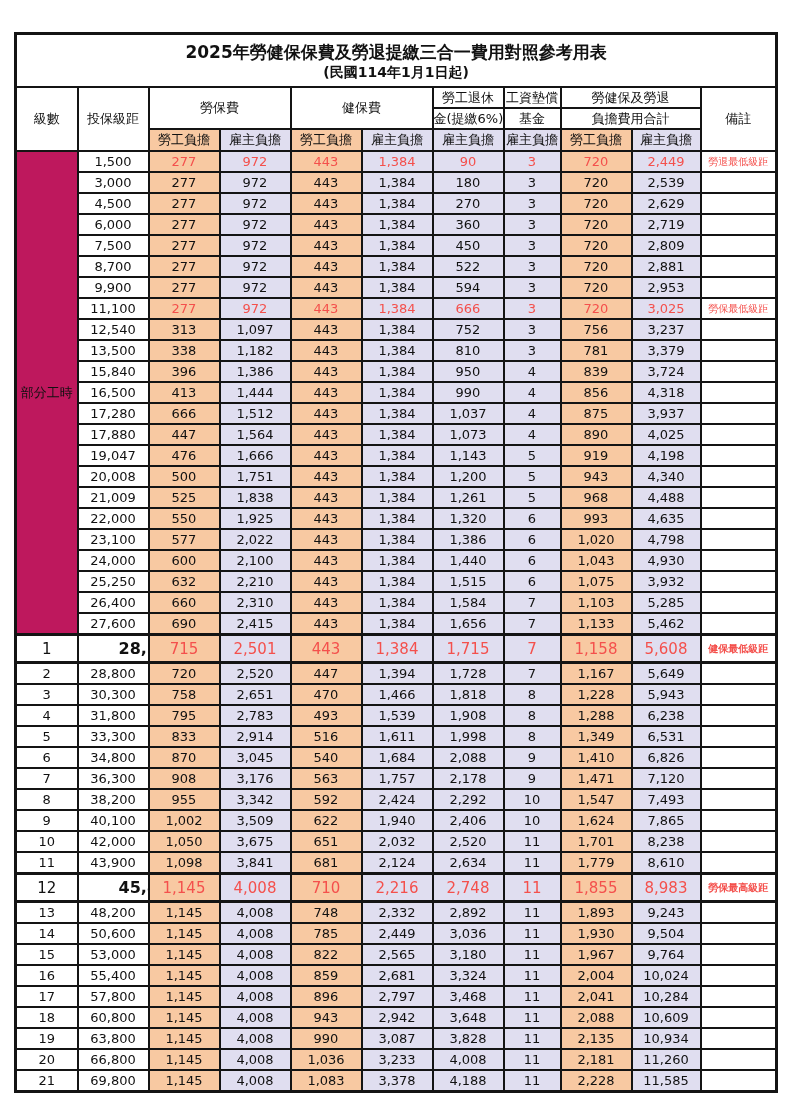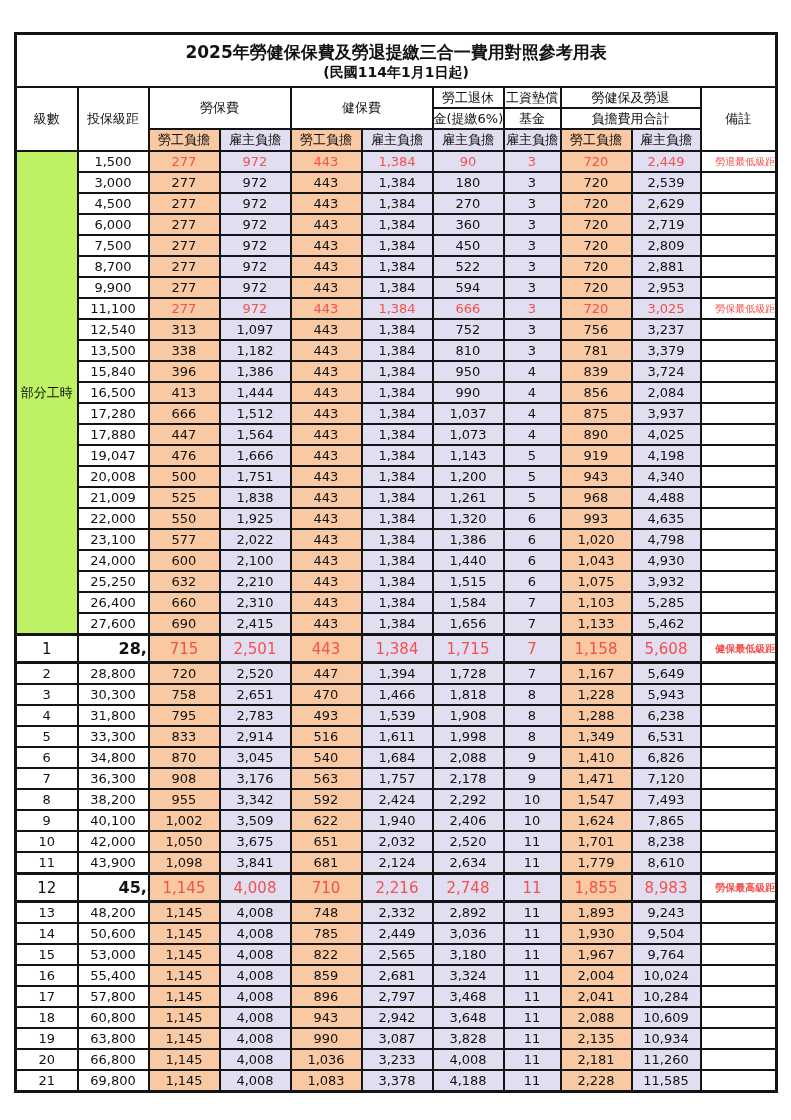--- a/index.html
+++ b/index.html
@@ -17,26 +17,26 @@
     font-size:13px; font-weight:normal; overflow:hidden; white-space:nowrap;
   }
   .title-cell { height:51px; background:#fff; }
   .title-line { font-size:17px; font-weight:bold; line-height:1.45; }
   .subtitle-line { font-size:14px; font-weight:bold; line-height:1.2; }
   .hrow1 th, .hrow2 th { height:19px; font-size:13px; }
   .hrow3 th { height:20px; font-size:12.5px; }
   .w { background:#F8C9A2; }      
   .e { background:#E0DEF0; }      
   tbody td { height:19px; }
-  tbody td.note { font-size:10px; color:#FA4B45;text-align:right; }
+  tbody td.note { font-size:10px; color:#FA4B45; }
   tbody tr.red td.v, tbody tr.red td.note { color:#F4504C; }
   tbody tr.tall td { height:25px; border-top-width:3px; border-bottom-width:3px; font-size:15px; }
   tbody tr.tall td.salary { font-weight:bold; font-size:16px;padding-left:40px; }
   tbody tr.tall td.note { font-size:10px;font-weight:bold; }
-  td.part-time { font-size:13px; background:#bef264; }
+  td.part-time { font-size:13px; background:#be185d; }
 </style>
 </head>
 <body>
 
 <div class="page">
   <table class="main">
     <colgroup>
       <col style="width:62px">
         <col style="width:71px">
       <col style="width:71px">
@@ -218,21 +218,21 @@
         </tr>
         <tr>
           <td class="salary">16,500</td>
           <td class="w v">413</td>
           <td class="e v">1,444</td>
           <td class="w v">443</td>
           <td class="e v">1,384</td>
           <td class="e v">990</td>
           <td class="e v">4</td>
           <td class="w v">856</td>
-          <td class="e v">2,084</td>
+          <td class="e v">4,318</td>
           <td class="note"></td>
         </tr>
         <tr>
           <td class="salary">17,280</td>
           <td class="w v">666</td>
           <td class="e v">1,512</td>
           <td class="w v">443</td>
           <td class="e v">1,384</td>
           <td class="e v">1,037</td>
           <td class="e v">4</td>

